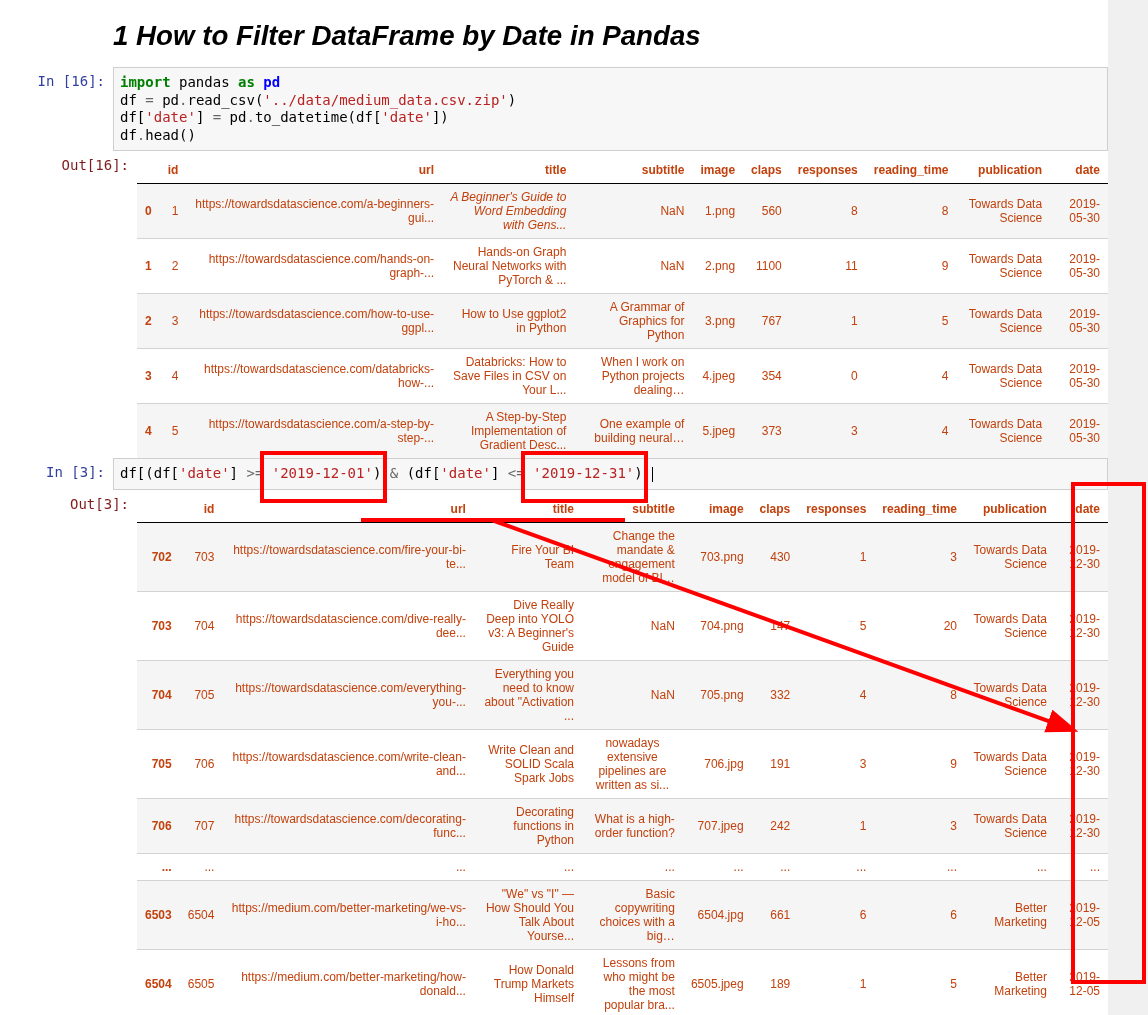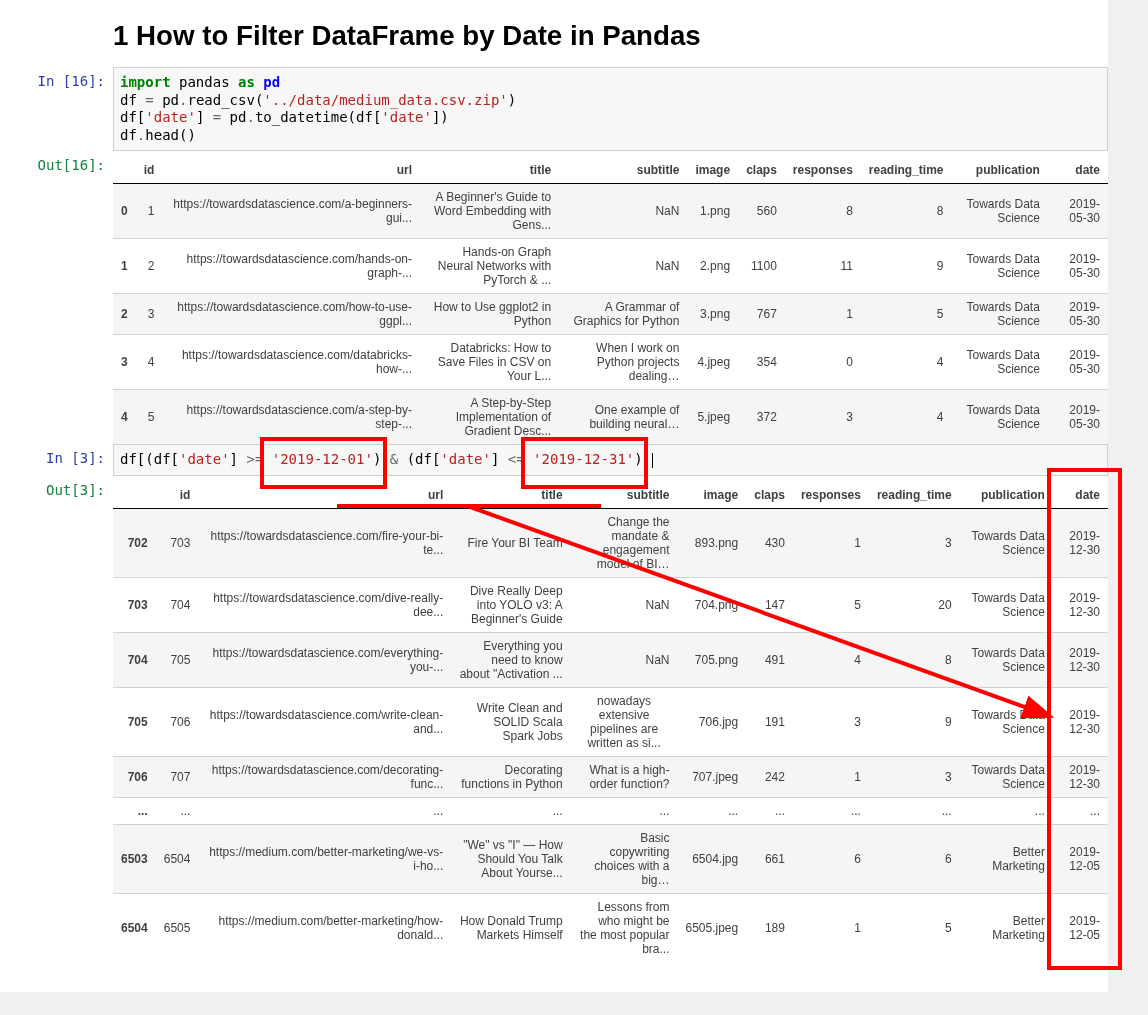--- a/index.html
+++ b/index.html
@@ -1,31 +1,31 @@
 <!DOCTYPE html>
 <html><head>
 <meta charset="utf-8">
 <style>
   html, body { margin:0; padding:0; font-family: "Helvetica Neue", Helvetica, Arial, sans-serif; font-size:14px; color:#000; background:#f0f0f0; }
   .page { background:#fff; width:1108px; margin:0; padding-bottom:30px; position:relative; }
   .cell { display:flex; flex-direction:row; }
   .prompt { width:105px; flex:0 0 105px; padding:6px 8px 0 0; text-align:right; font-family:monospace; font-size:14px; }
   .prompt.in { color:#303F9F; }
-  .prompt.out { color:#15803d; }
+  .prompt.out { color:#7f1d1d;margin-left:24px; }
   .area { flex:1 1 auto; min-width:0; }
   h1, h2 { margin:0; padding:0; font-weight:700; }
-  h1 { font-size:27.7px; padding:20px 0 15px 0; }
+  h1 { font-size:27.7px; padding:20px 0 15px 0;font-style:italic; }
   h2 { font-size:22.2px; padding:28px 0 14px 0; }
   .codebox { background:#f7f7f7; border:1px solid #cfcfcf; padding:6px 6px; font-family: "DejaVu Sans Mono", monospace; font-size:14px; line-height:1.25; white-space:pre; overflow:hidden; }
   .kw-imp { color:#008000; font-weight:700; }
   .kw-as  { color:#008000; font-weight:700; }
   .op     { color:#666666; }
   .str    { color:#BA2121; }
   .nn     { color:#0000FF; font-weight:700; }
-  table.df { border-collapse:collapse; width:100%; font-size:12px; color:#404040; }
+  table.df { border-collapse:collapse; width:100%; font-size:12px; color:#c2410c; }
   table.df th { font-weight:700; text-align:right; padding:6px 8px; border-bottom:1px solid #000; white-space:nowrap; }
   table.df th.idx { text-align:right; }
   table.df td { text-align:right; padding:6px 8px; border-top:1px solid #d3d3d3; vertical-align:middle; }
   table.df td.idx { font-weight:700; text-align:right; }
   table.df tbody tr:nth-child(odd) { background:#f5f5f5; }
   table.df tbody tr:nth-child(even) { background:#fff; }
   .wrap { white-space:normal; }
   
   .anno-box { position:absolute; border:4px solid #ff0000; background:transparent; pointer-events:none; }
   .anno-line { position:absolute; background:#ff0000; height:4px; pointer-events:none; }
@@ -71,21 +71,21 @@
               <th>reading_time</th>
               <th>publication</th>
               <th>date</th>
             </tr>
           </thead>
         <tbody id="t1b">
             <tr>
               <td class="idx">0</td>
               <td>1</td>
               <td class=" wrap" style="max-width: 245px; width: 245px;">https://towardsdatascience.com/a-beginners-gui...</td>
-              <td class=" wrap" style="max-width: 135px; width: 135px;">A Beginner's Guide to Word Embedding with Gens...</td>
+              <td class=" wrap" style="max-width: 135px; width: 135px; font-style: italic;">A Beginner's Guide to Word Embedding with Gens...</td>
               <td class=" wrap" style="max-width: 130px; width: 130px;">NaN</td>
               <td>1.png</td>
               <td>560</td>
               <td>8</td>
               <td>8</td>
               <td class=" wrap" style="max-width: 85px; width: 85px;">Towards Data Science</td>
               <td class=" wrap" style="max-width: 48px; width: 48px;">2019-05-30</td>
             </tr>
             <tr>
               <td class="idx">1</td>
@@ -126,21 +126,21 @@
               <td class=" wrap" style="max-width: 85px; width: 85px;">Towards Data Science</td>
               <td class=" wrap" style="max-width: 48px; width: 48px;">2019-05-30</td>
             </tr>
             <tr>
               <td class="idx">4</td>
               <td>5</td>
               <td class=" wrap" style="max-width: 245px; width: 245px;">https://towardsdatascience.com/a-step-by-step-...</td>
               <td class=" wrap" style="max-width: 135px; width: 135px;">A Step-by-Step Implementation of Gradient Desc...</td>
               <td class=" wrap" style="max-width: 130px; width: 130px;">One example of building neural…</td>
               <td>5.jpeg</td>
-              <td>372</td>
+              <td>373</td>
               <td>3</td>
               <td>4</td>
               <td class=" wrap" style="max-width: 85px; width: 85px;">Towards Data Science</td>
               <td class=" wrap" style="max-width: 48px; width: 48px;">2019-05-30</td>
             </tr>
           </tbody>
       </table>
     </div>
   </div>
 
@@ -174,21 +174,21 @@
               <th>date</th>
             </tr>
           </thead>
         <tbody id="t2b">
             <tr>
               <td class="idx">702</td>
               <td>703</td>
               <td class=" wrap" style="max-width: 240px; width: 240px;">https://towardsdatascience.com/fire-your-bi-te...</td>
               <td class=" wrap" style="max-width: 130px; width: 130px;">Fire Your BI Team</td>
               <td class=" wrap" style="max-width: 105px; width: 105px;">Change the mandate &amp; engagement model of BI…</td>
-              <td>893.png</td>
+              <td>703.png</td>
               <td>430</td>
               <td>1</td>
               <td>3</td>
               <td class=" wrap" style="max-width: 85px; width: 85px;">Towards Data Science</td>
               <td class=" wrap" style="max-width: 44px; width: 44px;">2019-12-30</td>
             </tr>
             <tr>
               <td class="idx">703</td>
               <td>704</td>
               <td class=" wrap" style="max-width: 240px; width: 240px;">https://towardsdatascience.com/dive-really-dee...</td>
@@ -201,21 +201,21 @@
               <td class=" wrap" style="max-width: 85px; width: 85px;">Towards Data Science</td>
               <td class=" wrap" style="max-width: 44px; width: 44px;">2019-12-30</td>
             </tr>
             <tr>
               <td class="idx">704</td>
               <td>705</td>
               <td class=" wrap" style="max-width: 240px; width: 240px;">https://towardsdatascience.com/everything-you-...</td>
               <td class=" wrap" style="max-width: 130px; width: 130px;">Everything you need to know about "Activation ...</td>
               <td class=" wrap" style="max-width: 105px; width: 105px;">NaN</td>
               <td>705.png</td>
-              <td>491</td>
+              <td>332</td>
               <td>4</td>
               <td>8</td>
               <td class=" wrap" style="max-width: 85px; width: 85px;">Towards Data Science</td>
               <td class=" wrap" style="max-width: 44px; width: 44px;">2019-12-30</td>
             </tr>
             <tr>
               <td class="idx">705</td>
               <td>706</td>
               <td class=" wrap" style="max-width: 240px; width: 240px;">https://towardsdatascience.com/write-clean-and...</td>
               <td class=" wrap" style="max-width: 130px; width: 130px;">Write Clean and SOLID Scala Spark Jobs</td>

